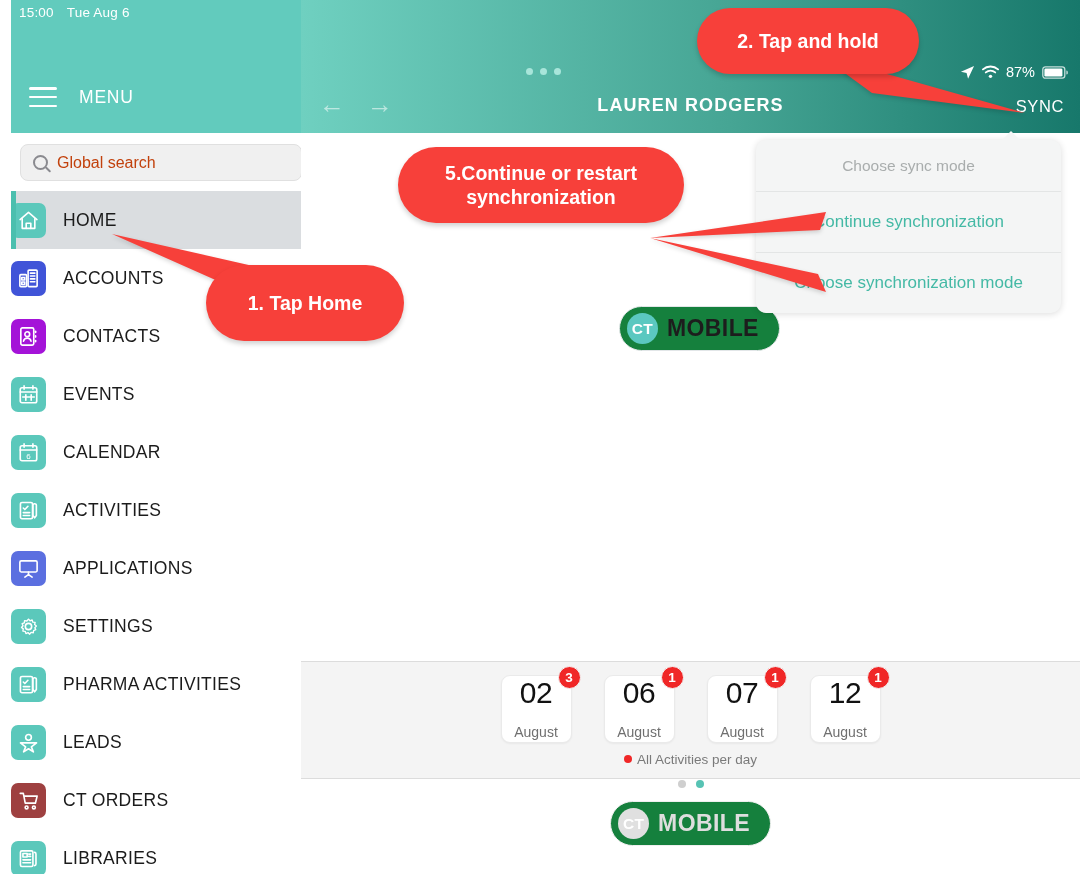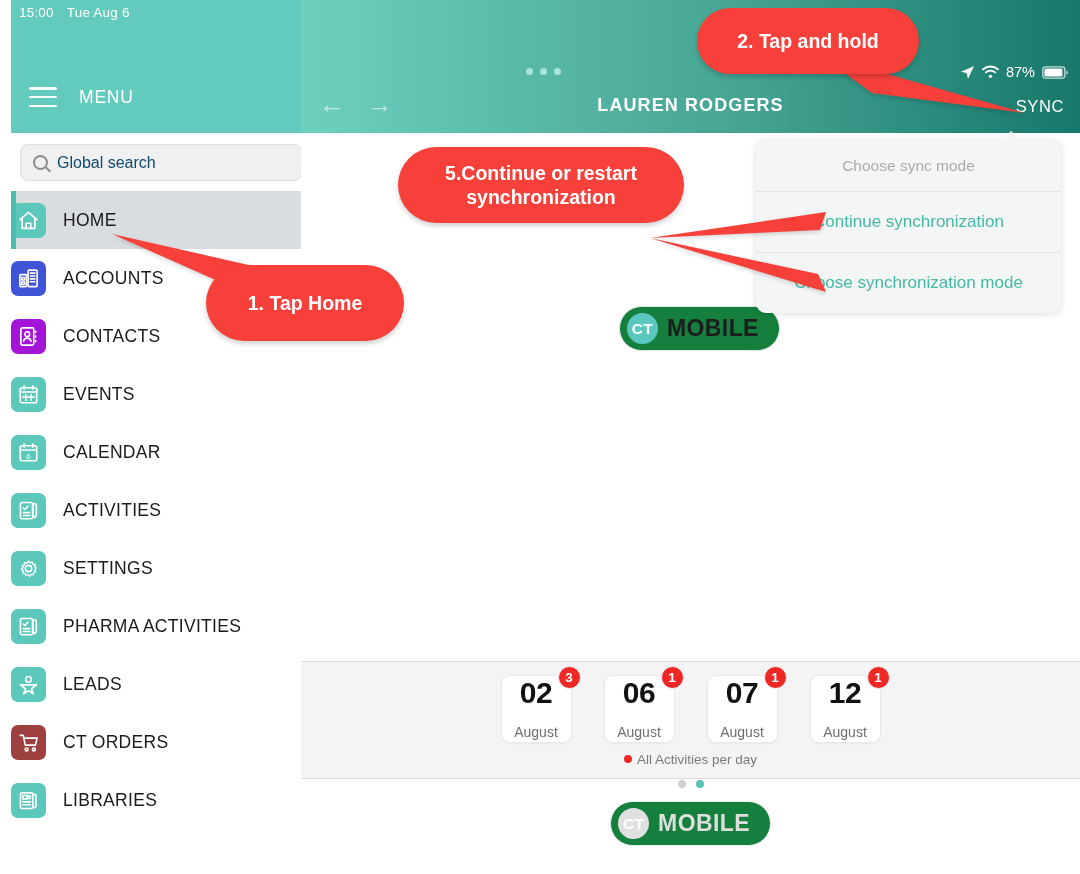--- a/index.html
+++ b/index.html
@@ -34,21 +34,21 @@
   .hamburger { width: 28px; height: 20px; display: flex; flex-direction: column; justify-content: space-between; }
   .hamburger span { display: block; height: 2.5px; background: #fff; border-radius: 2px; }
   #menu-label { color: #fff; font-size: 17.5px; font-weight: normal; letter-spacing: .8px; }
 
   #search-wrap { padding: 11px 9px 10px 9px; background: #fff; }
   #search-box {
     height: 37px; border-radius: 8px; background: #f0f0f0;
     border: 1px solid #e0e0e0;
     display: flex; align-items: center; gap: 9px; padding: 0 12px;
   }
-  #search-placeholder { color: #0c4a6e; font-size: 16px; }
+  #search-placeholder { color: #c2410c; font-size: 16px; }
   .mag { width: 15px; height: 15px; border: 2px solid #8a8a8f; border-radius: 50%; position: relative; flex: none; }
   .mag::after { content:''; position:absolute; width:2px; height:7px; background:#8a8a8f; right:-3px; bottom:-5px; transform: rotate(-45deg); border-radius:2px;}
 
   .nav-item {
     height: 58px; display: flex; align-items: center; gap: 17px;
     position: relative; background: #fff;
   }
   .nav-item.active { background: #dadde0; }
   .nav-item.active::before {
     content: ''; position: absolute; left: 0; top: 0; bottom: 0; width: 5px; background: #4bbfae;
@@ -104,21 +104,21 @@
     border-top: 1px solid #dcdcdc; border-bottom: 1px solid #dcdcdc;
     position: relative;
   }
   #cards { display: flex; justify-content: center; gap: 32px; padding-top: 13px; }
   .daycard {
     width: 71px; height: 68px; background: #fff; border: 1px solid #eaeaea;
     border-radius: 9px; position: relative;
     display: flex; flex-direction: column; align-items: center; justify-content: center;
     box-shadow: 0 1px 2px rgba(0,0,0,.05);
   }
-  .daynum { font-size: 30px; font-weight: bold; color: #111; letter-spacing: -.5px; line-height: 30px; }
+  .daynum { font-size: 30px; font-weight: normal; color: #111; letter-spacing: -.5px; line-height: 30px; }
   .daymon { font-size: 14px; color: #6f6f6f; margin-top: 16px; }
   .badge {
     position: absolute; top: -10px; right: -10px;
     width: 23px; height: 23px; border-radius: 50%; background: #f02727;
     color: #fff; font-size: 13.5px; font-weight: bold;
     display: flex; align-items: center; justify-content: center;
     border: 1.5px solid #f4f4f4;
   }
   #legend { text-align: center; margin-top: 9px; font-size: 13.5px; color: #7a7a7a; }
   #legend .dot { display:inline-block; width:8px; height:8px; border-radius:50%; background:#f02727; margin-right:5px; vertical-align: 1px;}
@@ -260,20 +260,30 @@
           <div class="nav-icon" style="background: rgb(91, 200, 187);">
             <svg width="23" height="23" viewBox="0 0 24 24">
               <rect stroke="#fff" fill="none" stroke-width="1.7" stroke-linecap="round" stroke-linejoin="round" x="3.6" y="3.6" width="12.6" height="17" rx="1.6"></rect>
               <path stroke="#fff" fill="none" stroke-width="1.7" stroke-linecap="round" stroke-linejoin="round" d="M6.6 9.4 l1.6 1.6 l3.2 -3.4"></path>
               <line stroke="#fff" fill="none" stroke-width="1.7" stroke-linecap="round" stroke-linejoin="round" x1="6.6" y1="14.2" x2="13.2" y2="14.2"></line>
               <line stroke="#fff" fill="none" stroke-width="1.7" stroke-linecap="round" stroke-linejoin="round" x1="6.6" y1="17.2" x2="13.2" y2="17.2"></line>
               <path stroke="#fff" fill="none" stroke-width="1.7" stroke-linecap="round" stroke-linejoin="round" d="M18.4 5 a1.6 1.6 0 0 1 1.8 1.6 v10.6 l-1.8 2.4 l-1.8 -2.4 V6.6 a1.6 1.6 0 0 1 1.8 -1.6z"></path>
             </svg>
           </div>
           <div class="nav-label">ACTIVITIES</div>
+        </div>
+        <div class="nav-item">
+          <div class="nav-icon" style="background: rgb(91, 111, 224);">
+            <svg width="23" height="23" viewBox="0 0 24 24">
+              <rect stroke="#fff" fill="none" stroke-width="1.7" stroke-linecap="round" stroke-linejoin="round" x="3" y="4" width="18" height="11.6" rx="1.4"></rect>
+              <line stroke="#fff" fill="none" stroke-width="1.7" stroke-linecap="round" stroke-linejoin="round" x1="12" y1="15.6" x2="12" y2="18.4"></line>
+              <path stroke="#fff" fill="none" stroke-width="1.7" stroke-linecap="round" stroke-linejoin="round" d="M8.2 21 L12 18.4 L15.8 21"></path>
+            </svg>
+          </div>
+          <div class="nav-label">APPLICATIONS</div>
         </div>
         <div class="nav-item">
           <div class="nav-icon" style="background: rgb(91, 200, 187);">
             <svg width="23" height="23" viewBox="0 0 24 24">
               <circle stroke="#fff" fill="none" stroke-width="1.7" stroke-linecap="round" stroke-linejoin="round" cx="12" cy="12" r="3.3"></circle>
               <path stroke="#fff" fill="none" stroke-width="1.7" stroke-linecap="round" stroke-linejoin="round" d="M12 2.8 l1.9 2.1 2.6-1 .9 2.7 2.8.2-.6 2.8 2.2 1.7-1.9 2.1 1.1 2.6-2.7 1-.3 2.8-2.8-.5-1.7 2.2-2.1-1.9-2.6 1.1-1-2.7-2.8-.3.5-2.8-2.2-1.7 1.9-2.1-1.1-2.6 2.7-1 .3-2.8 2.8.5z" transform="scale(0.84) translate(2.3,2.3)"></path>
             </svg>
           </div>
           <div class="nav-label">SETTINGS</div>
         </div>

